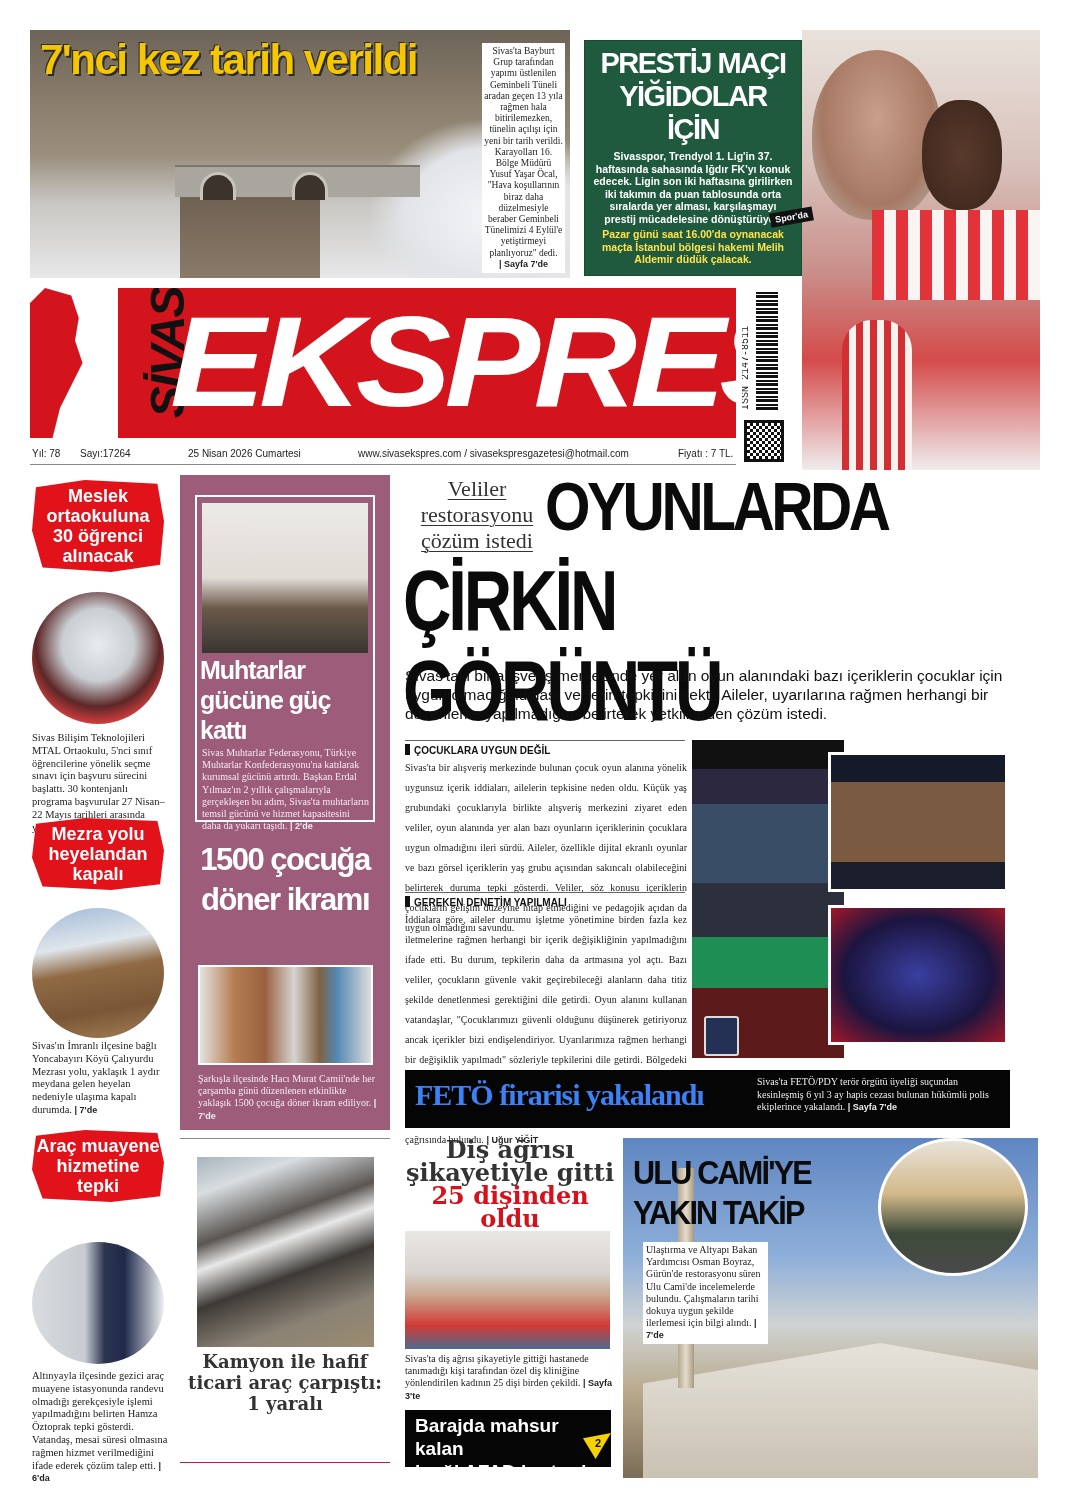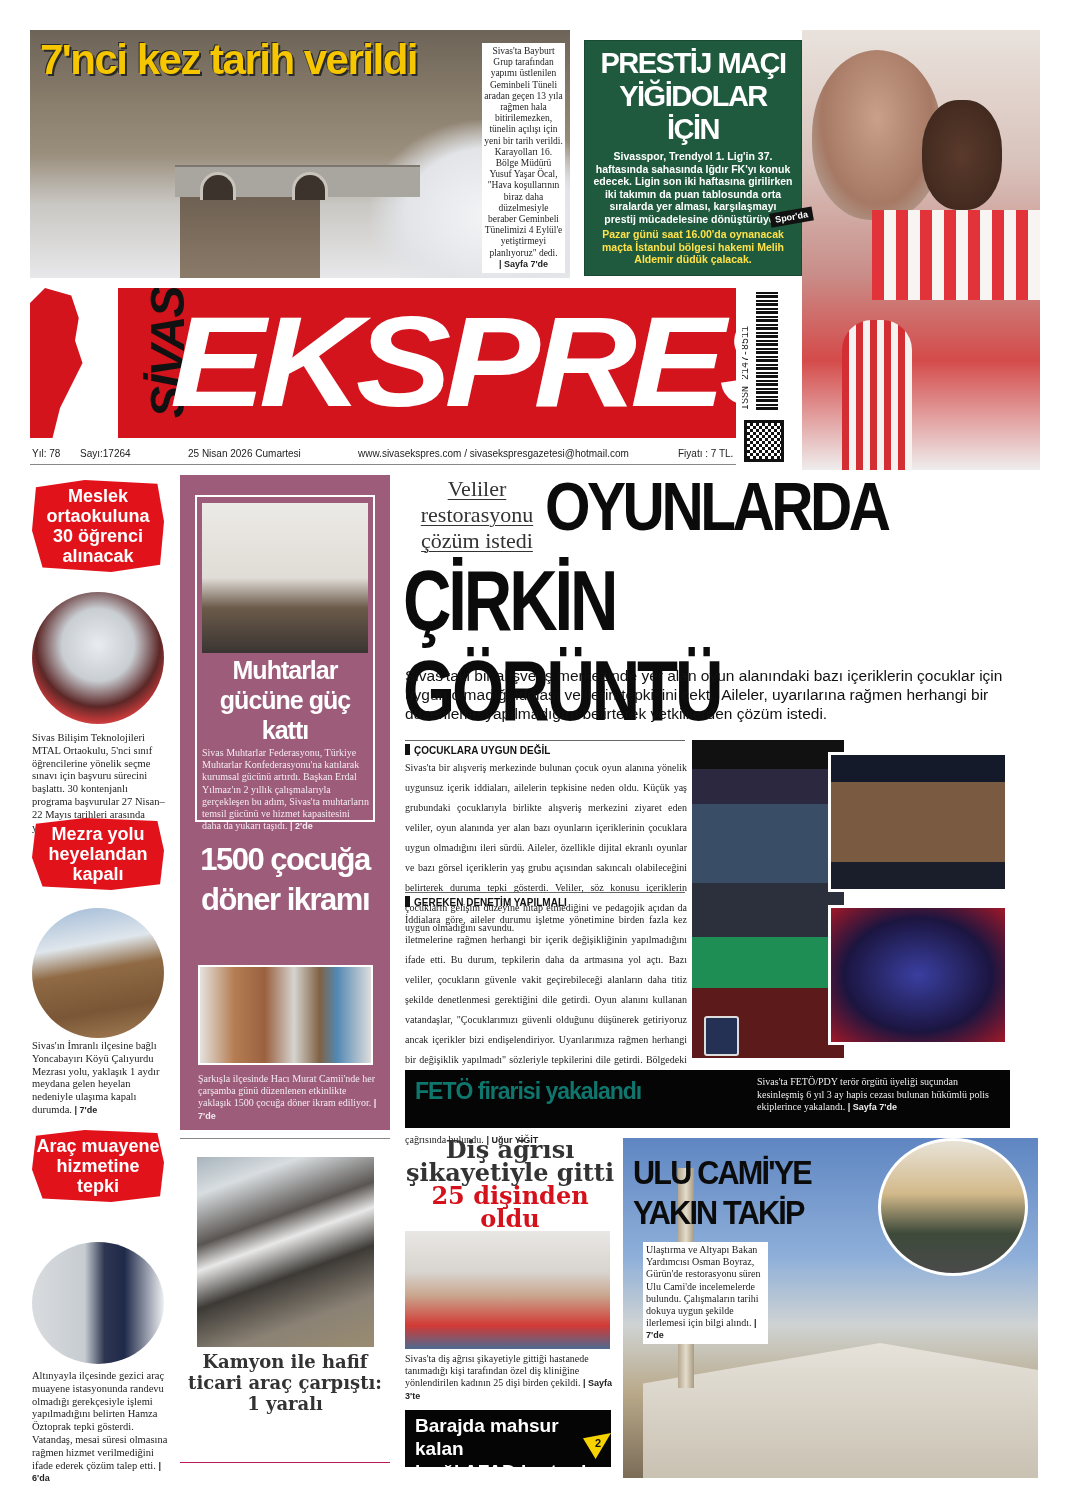--- a/index.html
+++ b/index.html
@@ -47,21 +47,21 @@
 
 .leftcard{position:absolute;left:30px;width:140px}
 .redtag{position:absolute;background:#e2121b;color:#fff;text-align:center;font-family:"Liberation Sans",sans-serif;font-weight:bold;font-size:18px;line-height:20px;padding:6px 4px;clip-path:polygon(3% 8%,40% 0,95% 4%,100% 45%,97% 92%,60% 100%,8% 95%,0 55%)}
 .circle{position:absolute;border-radius:50%;overflow:hidden}
 .lefttext{position:absolute;font-size:10.5px;line-height:12.8px;color:#222}
 
 
 #purple{left:180px;top:475px;width:210px;height:655px;background:#9c5c7a}
 #purple .frame{left:15px;top:20px;width:180px;height:327px;border:2px solid #fff}
 #purple .photo1{left:22px;top:28px;width:166px;height:150px;background:linear-gradient(180deg,#eceae6 0%,#e0dcd6 50%,#6b5a4a 70%,#3a3532 100%)}
-#purple .h1{left:20px;top:180px;width:170px;text-align:center;color:#fff;font-family:"Liberation Sans",sans-serif;font-weight:bold;font-size:25px;line-height:30px;letter-spacing:-1px}
+#purple .h1{left:20px;top:180px;width:170px;color:#fff;font-family:"Liberation Sans",sans-serif;font-weight:bold;font-size:25px;line-height:30px;letter-spacing:-1px}
 #purple .t1{left:22px;top:272px;width:168px;color:#f4eaf0;font-size:10px;line-height:12.2px}
 #purple .h2{left:10px;top:365px;width:190px;text-align:center;color:#fff;font-family:"Liberation Sans",sans-serif;font-weight:bold;font-size:31px;line-height:40px;letter-spacing:-1.5px}
 #purple .photo2{left:18px;top:490px;width:175px;height:100px;background:linear-gradient(90deg,#e5e2de 0%,#b57d52 20%,#9a6140 38%,#d6d4cf 55%,#7f6144 70%,#5288b2 80%,#ddd 100%);border:2px solid #fff}
 #purple .t2{left:18px;top:598px;width:180px;color:#f4eaf0;font-size:10px;line-height:12.2px}
 
 
 #kicker{left:412px;top:476px;width:130px;text-align:center;font-size:22px;line-height:26px;color:#333}
 #kicker span{display:block;text-decoration:underline;text-decoration-thickness:1px;text-underline-offset:3px}
 #mainh{left:545px;top:470px;font-family:"Liberation Sans",sans-serif;font-weight:bold;font-size:68px;line-height:72px;letter-spacing:-4px;color:#0b0b0b;transform:scaleX(.86);transform-origin:left}
 #mainh2{left:403px;top:555px;font-family:"Liberation Sans",sans-serif;font-weight:bold;font-size:86px;line-height:90px;letter-spacing:-4px;color:#0b0b0b;transform:scaleX(.78);transform-origin:left}
@@ -70,21 +70,21 @@
 .subhead::before{content:"";display:inline-block;width:5px;height:11px;background:#111;margin-right:4px;vertical-align:-1px}
 .bodytxt{position:absolute;left:405px;width:282px;font-size:10px;line-height:20px;color:#222;text-align:justify}
 #gamepics{left:692px;top:740px;width:345px;height:318px}
 #gamepics .g1{left:0;top:0;width:152px;height:318px;background:linear-gradient(180deg,#111 0 9%,#2b2840 9% 20%,#3a4d66 20% 45%,#2c2f3c 45% 62%,#1f8e55 62% 78%,#5c1a1a 78% 100%)}
 #gamepics .g2{left:136px;top:12px;width:180px;height:140px;background:linear-gradient(180deg,#141a2a 0 20%,#7a5a40 20% 80%,#1a1d2a 80%);border:3px solid #fff}
 #gamepics .g3{left:136px;top:165px;width:180px;height:140px;background:radial-gradient(ellipse at 50% 50%,#3a3fa0 0%,#1b1540 60%,#a01828 100%);border:3px solid #fff}
 #gamepics .phone{left:12px;top:276px;width:35px;height:40px;background:#253055;border:2px solid #ddd;border-radius:3px}
 
 
 #feto{left:405px;top:1070px;width:605px;height:58px;background:#050505}
-#feto .h{left:10px;top:8px;color:#0f766e;font-family:Liberation Sans, sans-serif;font-weight:bold;font-size:23px;letter-spacing:-1px}
+#feto .h{left:10px;top:8px;color:#3b82f6;font-family:Liberation Serif, serif;font-weight:bold;font-size:30px;letter-spacing:-1px}
 #feto .t{left:352px;top:6px;width:250px;color:#eee;font-size:10px;line-height:12.5px}
 
 
 #crash{left:180px;top:1138px;width:210px;height:325px;border-top:1px solid #888;border-bottom:1px solid #be185d}
 #crash .photo{left:17px;top:18px;width:177px;height:190px;background:linear-gradient(160deg,#a8b4bd 0%,#d8dde0 15%,#5a5552 35%,#e8e8e8 45%,#3d3a36 60%,#8b8275 80%,#9a8c70 100%)}
 #crash .h{left:5px;top:212px;width:200px;text-align:center;font-family:"DejaVu Serif",serif;font-weight:bold;font-size:18px;line-height:21px;color:#333}
 #crash .t{left:17px;top:280px;width:182px;font-size:10px;line-height:12.2px;color:#222}
 
 #tooth{left:400px;top:1138px;width:225px;height:340px}
 #tooth .h{left:5px;top:0;width:210px;text-align:center;font-family:"DejaVu Serif",serif;font-weight:bold;font-size:24px;line-height:23px;color:#333}

